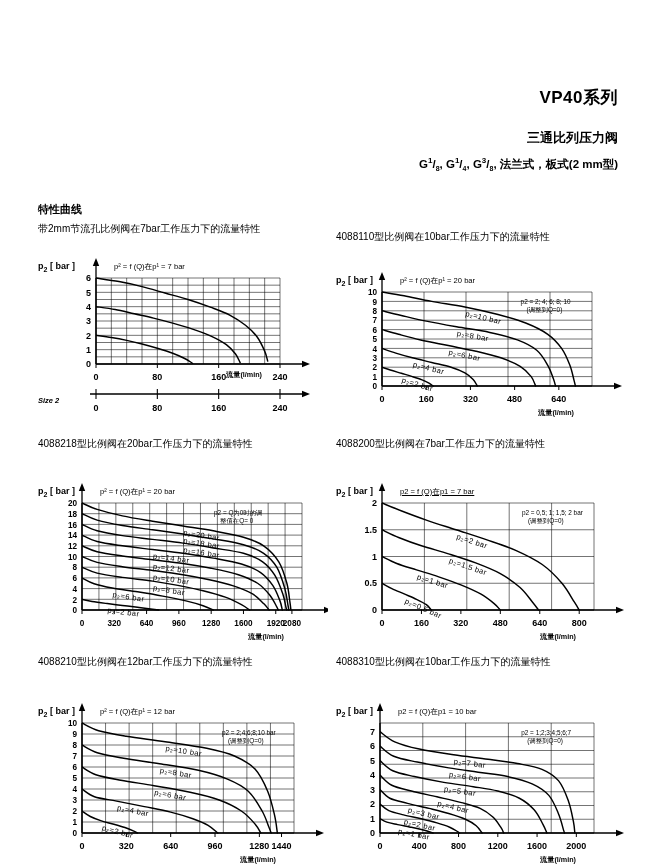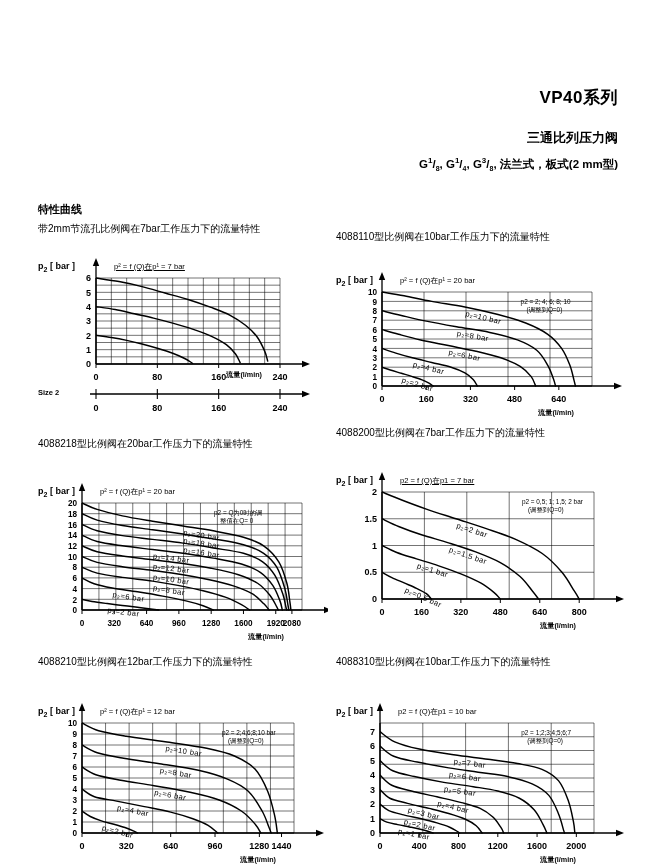--- a/index.html
+++ b/index.html
@@ -105,35 +105,35 @@
           <defs>
             <clipPath id="clip0">
               <rect x="58" y="4" width="214" height="110"></rect>
             </clipPath>
           </defs>
           <path d="M58.00,26.00C61.83,26.60 73.33,28.15 81.00,29.58C88.67,31.02 96.33,32.69 104.00,34.60C111.67,36.51 119.33,38.90 127.00,41.05C134.67,43.20 142.33,45.11 150.00,47.50C157.67,49.89 165.97,52.76 173.00,55.38C180.03,58.01 186.42,60.28 192.17,63.27C197.92,66.25 203.03,69.72 207.50,73.30C211.97,76.88 215.81,80.47 219.00,84.77C222.19,89.07 224.88,95.04 226.67,99.10C228.46,103.16 229.22,107.46 229.73,109.13" fill="none" stroke="#000" stroke-width="1.45" stroke-linecap="round" clip-path="url(#clip0)"></path>
           <path d="M58.00,54.67C61.19,55.14 70.78,56.34 77.17,57.53C83.56,58.73 89.94,60.40 96.33,61.83C102.72,63.27 109.11,64.58 115.50,66.13C121.89,67.69 128.28,69.36 134.67,71.15C141.06,72.94 147.44,74.73 153.83,76.88C160.22,79.03 167.25,81.42 173.00,84.05C178.75,86.68 184.24,89.66 188.33,92.65C192.42,95.64 195.23,98.98 197.53,101.97C199.83,104.95 201.37,109.13 202.13,110.57" fill="none" stroke="#000" stroke-width="1.45" stroke-linecap="round" clip-path="url(#clip0)"></path>
           <path d="M58.00,83.33C60.56,83.69 68.22,84.65 73.33,85.48C78.44,86.32 83.56,87.27 88.67,88.35C93.78,89.42 98.89,90.62 104.00,91.93C109.11,93.25 114.22,94.68 119.33,96.23C124.44,97.79 130.19,99.58 134.67,101.25C139.14,102.92 142.84,104.59 146.17,106.27C149.49,107.94 153.19,110.45 154.60,111.28" fill="none" stroke="#000" stroke-width="1.45" stroke-linecap="round" clip-path="url(#clip0)"></path>
         </svg>
         <div class="ylabel" style="left: 0px; top: 9px;">p<sub>2</sub> [ bar ]</div>
-        <div class="formula" style="left: 76px; top: 10px; text-decoration: underline;">p² = f (Q)在p¹ = 7 bar</div>
+        <div class="formula" style="left: 76px; top: 10px;">p² = f (Q)在p¹ = 7 bar</div>
         <div class="xlabel" style="left: 188px; top: 118px;">流量(l/min)</div>
         <svg width="282" height="34" viewBox="0 0 282 34" style="position: absolute; left: 0px; top: 134px;">
           <line x1="52" y1="8" x2="264" y2="8" stroke="#000" stroke-width="1.3"></line>
           <polygon points="264,4.8 272,8 264,11.2" fill="#000"></polygon>
           <line x1="58" y1="3" x2="58" y2="13" stroke="#000" stroke-width="1.1"></line>
           <text x="58" y="25" text-anchor="middle" class="tick" fill="#000">0</text>
           <line x1="119.33333333333333" y1="3" x2="119.33333333333333" y2="13" stroke="#000" stroke-width="1.1"></line>
           <text x="119.33333333333333" y="25" text-anchor="middle" class="tick" fill="#000">80</text>
           <line x1="180.66666666666666" y1="3" x2="180.66666666666666" y2="13" stroke="#000" stroke-width="1.1"></line>
           <text x="180.66666666666666" y="25" text-anchor="middle" class="tick" fill="#000">160</text>
           <line x1="242" y1="3" x2="242" y2="13" stroke="#000" stroke-width="1.1"></line>
           <text x="242" y="25" text-anchor="middle" class="tick" fill="#000">240</text>
         </svg>
-        <div class="sizelab" style="left: 0px; top: 136px;">Size 2</div>
+        <div class="sizelab" style="left: 0px; top: 144px; font-style: italic;">Size 2</div>
       </div>
     </div>
   <div class="block" id="b1" style="left:336px;top:230px;">
       <div class="cap">4088110型比例阀在10bar工作压力下的流量特性</div>
       <div class="chartwrap" style="width: 300px; height: 160px; margin-top: 22px;">
         <svg width="300" height="160" viewBox="0 0 300 160">
           <line x1="46" y1="26" x2="46" y2="120" stroke="#000" stroke-width="1.2"></line>
           <line x1="88" y1="26" x2="88" y2="120" stroke="#000" stroke-width="0.55"></line>
           <line x1="130" y1="26" x2="130" y2="120" stroke="#000" stroke-width="0.55"></line>
           <line x1="172" y1="26" x2="172" y2="120" stroke="#000" stroke-width="0.55"></line>
@@ -282,21 +282,21 @@
           <path d="M44.00,104.90C46.02,105.88 51.06,109.09 56.11,110.78C61.16,112.48 67.04,113.73 74.28,115.06C81.51,116.40 91.09,117.47 99.50,118.81C107.91,120.15 116.66,121.57 124.73,123.09C132.81,124.61 141.22,126.30 147.94,127.91C154.67,129.51 160.56,131.20 165.10,132.72C169.64,134.24 173.51,136.29 175.19,137.00" fill="none" stroke="#000" stroke-width="1.45" stroke-linecap="round" clip-path="url(#clip2)"></path>
           <text x="74.27522935779817" y="124.065" class="curvelab" fill="#000" transform="rotate(8.44,74.3,124.1)">p₂=6 bar</text>
           <path d="M44.00,126.30C45.68,126.66 49.89,127.73 54.09,128.44C58.30,129.15 64.18,129.91 69.23,130.58C74.28,131.25 79.32,131.83 84.37,132.45C89.41,133.08 94.80,133.75 99.50,134.32C104.21,134.90 109.09,135.48 112.62,135.93C116.16,136.38 119.35,136.82 120.70,137.00" fill="none" stroke="#000" stroke-width="1.45" stroke-linecap="round" clip-path="url(#clip2)"></path>
           <text x="69.22935779816514" y="139.58" class="curvelab" fill="#000" transform="rotate(7.05,69.2,139.6)">p₂=2 bar</text>
         </svg>
         <div class="ylabel" style="left: 0px; top: 13px;">p<sub>2</sub> [ bar ]</div>
         <div class="formula" style="left: 62px; top: 14px;">p² = f (Q)在p¹ = 20 bar</div>
         <div class="xlabel" style="left: 210px; top: 159px;">流量(l/min)</div>
       </div>
     </div>
-  <div class="block" id="b3" style="left:336px;top:426px;">
+  <div class="block" id="b3" style="left:336px;top:437px;">
       <div class="cap">4088200型比例阀在7bar工作压力下的流量特性</div>
       <div class="chartwrap" style="width: 300px; height: 185px; margin-top: 22px;">
         <svg width="300" height="185" viewBox="0 0 300 185">
           <line x1="46" y1="30" x2="46" y2="137" stroke="#000" stroke-width="1.2"></line>
           <line x1="88.4" y1="30" x2="88.4" y2="137" stroke="#000" stroke-width="0.55"></line>
           <line x1="130.8" y1="30" x2="130.8" y2="137" stroke="#000" stroke-width="0.55"></line>
           <line x1="173.2" y1="30" x2="173.2" y2="137" stroke="#000" stroke-width="0.55"></line>
           <line x1="215.6" y1="30" x2="215.6" y2="137" stroke="#000" stroke-width="0.55"></line>
           <line x1="258" y1="30" x2="258" y2="137" stroke="#000" stroke-width="0.55"></line>
           <line x1="46" y1="137" x2="258" y2="137" stroke="#000" stroke-width="1.2"></line>

